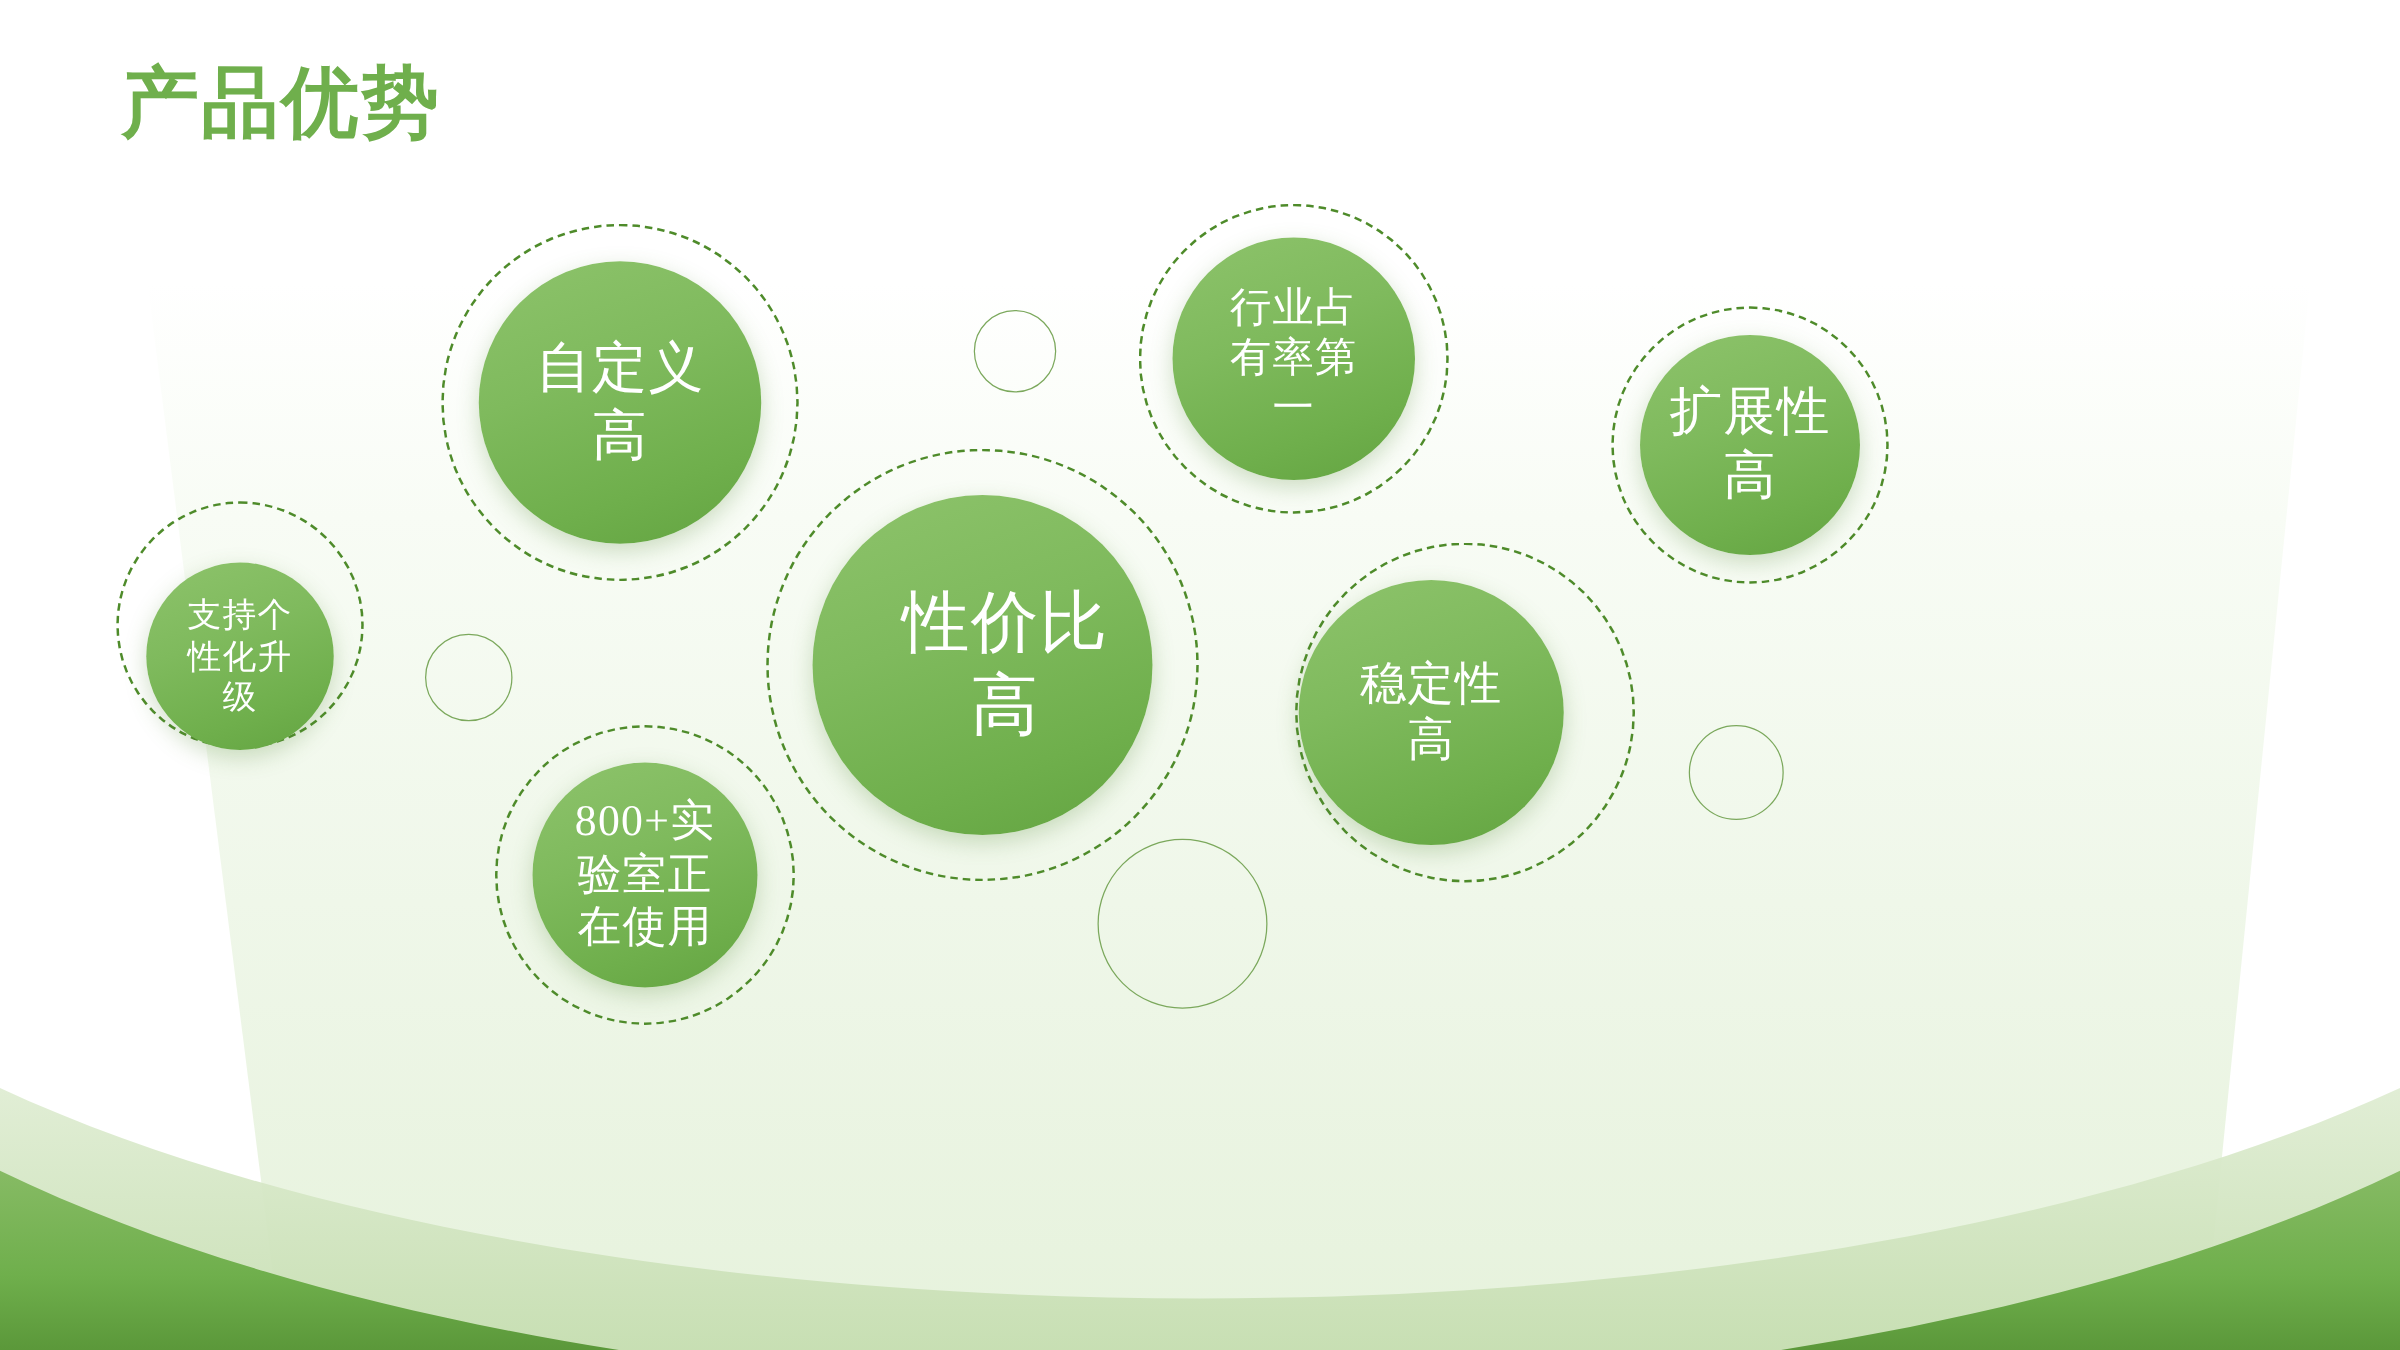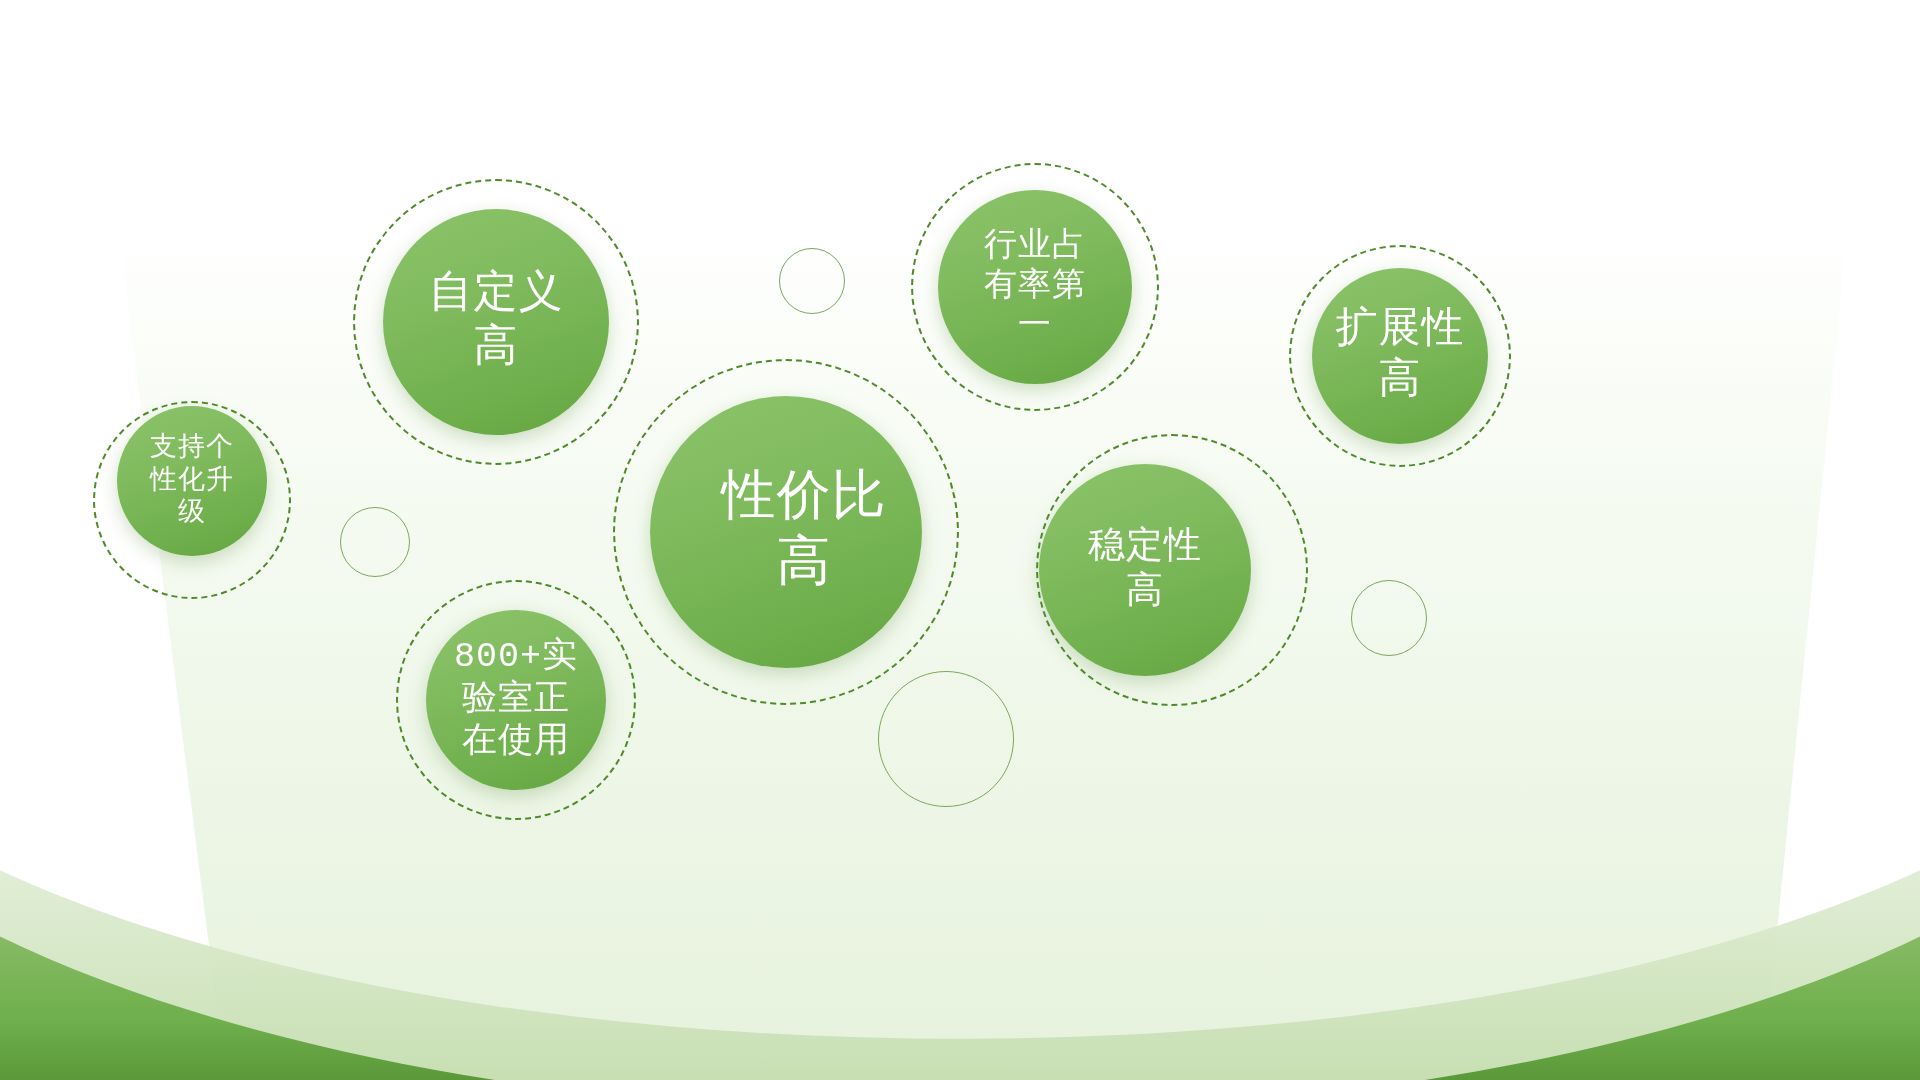--- a/index.html
+++ b/index.html
@@ -56,21 +56,21 @@
     pointer-events: none;
   }
   .bubble-disc {
     position: absolute;
     border-radius: 50%;
     display: flex;
     align-items: center;
     justify-content: center;
     text-align: center;
     color: #ffffff;
-    font-family: Liberation Mono, monospace;
+    font-family: Liberation Serif, serif;
     box-shadow: 0 6px 18px rgba(90,140,60,0.28);
     background: linear-gradient(160deg, #8DC36B 0%, #7FBA5D 40%, #6FAF4C 75%, #63A441 100%);
   }
   .bubble-label {
     line-height: 1.22;
     padding: 0 6px;
     white-space: pre-line;
     letter-spacing: 1px;
   }
 
@@ -109,29 +109,30 @@
       </clipPath>
     </defs>
 
     <path d="M 118 226 L 1848 226 L 1762 1080 L 226 1080 Z" fill="url(#panelGrad)"></path>
 
     <path d="M -60 840 C 420 1105 1500 1105 1980 840 L 1980 1080 L -60 1080 Z" fill="url(#waveLightGrad)" opacity="0.95"></path>
 
     <path d="M -60 905 C 430 1185 1490 1185 1980 905 L 1980 1080 L -60 1080 Z" fill="url(#waveDarkGrad)"></path>
   </svg>
 
+  <div id="page-title">产品优势</div>
 
   <div class="deco-circle" style="left:779px; top:248px; width:66px; height:66px;"></div>
   <div class="deco-circle" style="left:340px; top:507px; width:70px; height:70px;"></div>
   <div class="deco-circle" style="left:1351px; top:580px; width:76px; height:76px;"></div>
   <div class="deco-circle" style="left:878px; top:671px; width:136px; height:136px;"></div>
 
   <div class="bubble-group" style="left:0; top:0;">
     <div class="bubble-ring" style="left:93px; top:401px; width:198px; height:198px;"></div>
-    <div class="bubble-disc" style="left:117px; top:406px; width:150px; height:150px;align-items:center;">
+    <div class="bubble-disc" style="left:117px; top:450px; width:150px; height:150px;align-items:center;">
       <span class="bubble-label" style="font-size:27px;">支持个
 性化升
 级</span>
     </div>
   </div>
 
   <div class="bubble-group" style="left:0; top:0;">
     <div class="bubble-ring" style="left:353px; top:179px; width:286px; height:286px;"></div>
     <div class="bubble-disc" style="left:383px; top:209px; width:226px; height:226px;">
       <span class="bubble-label" style="font-size:44px;">自定义

